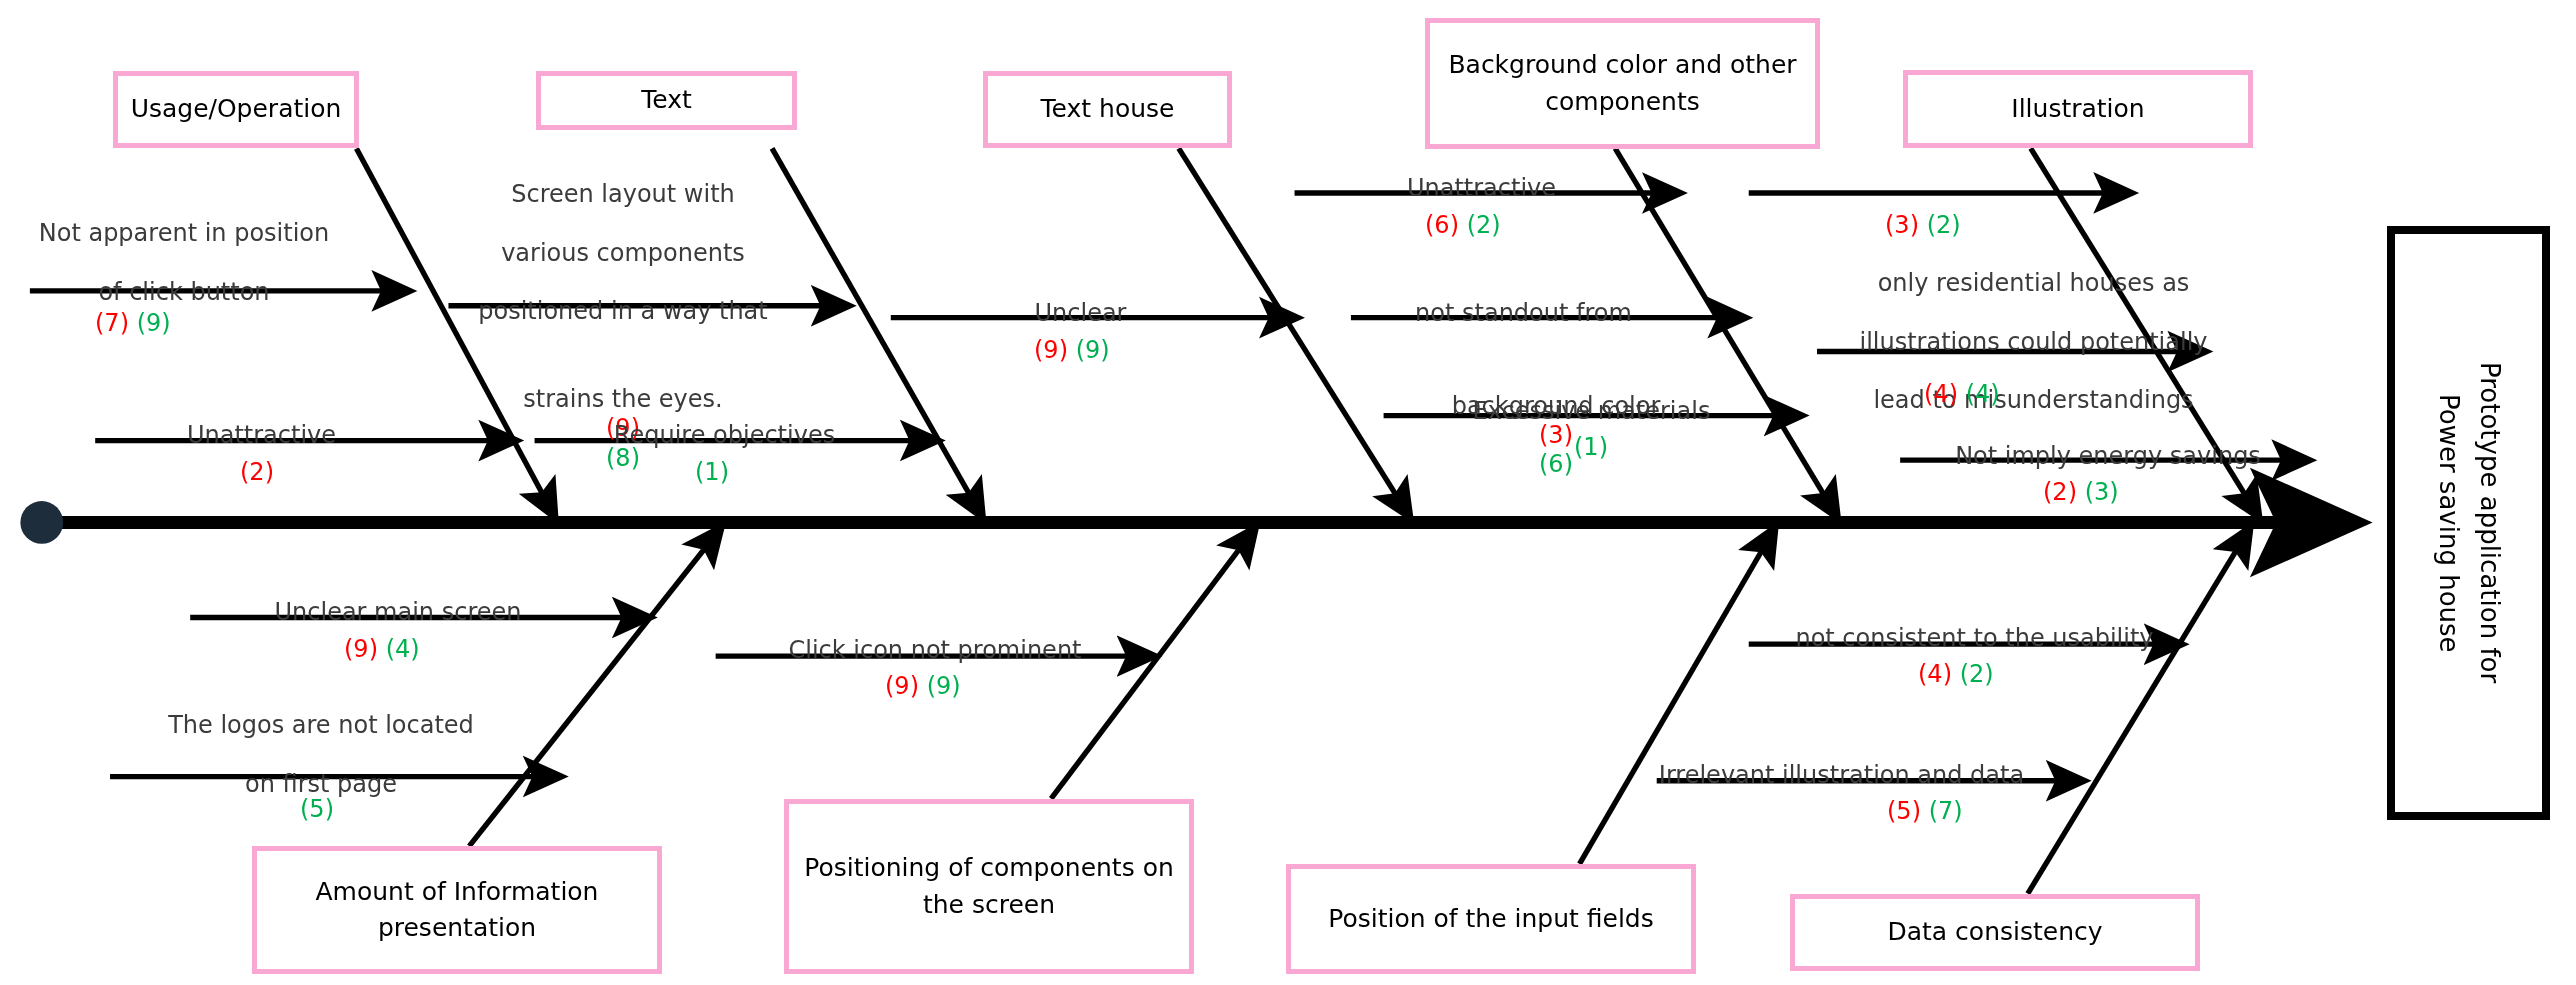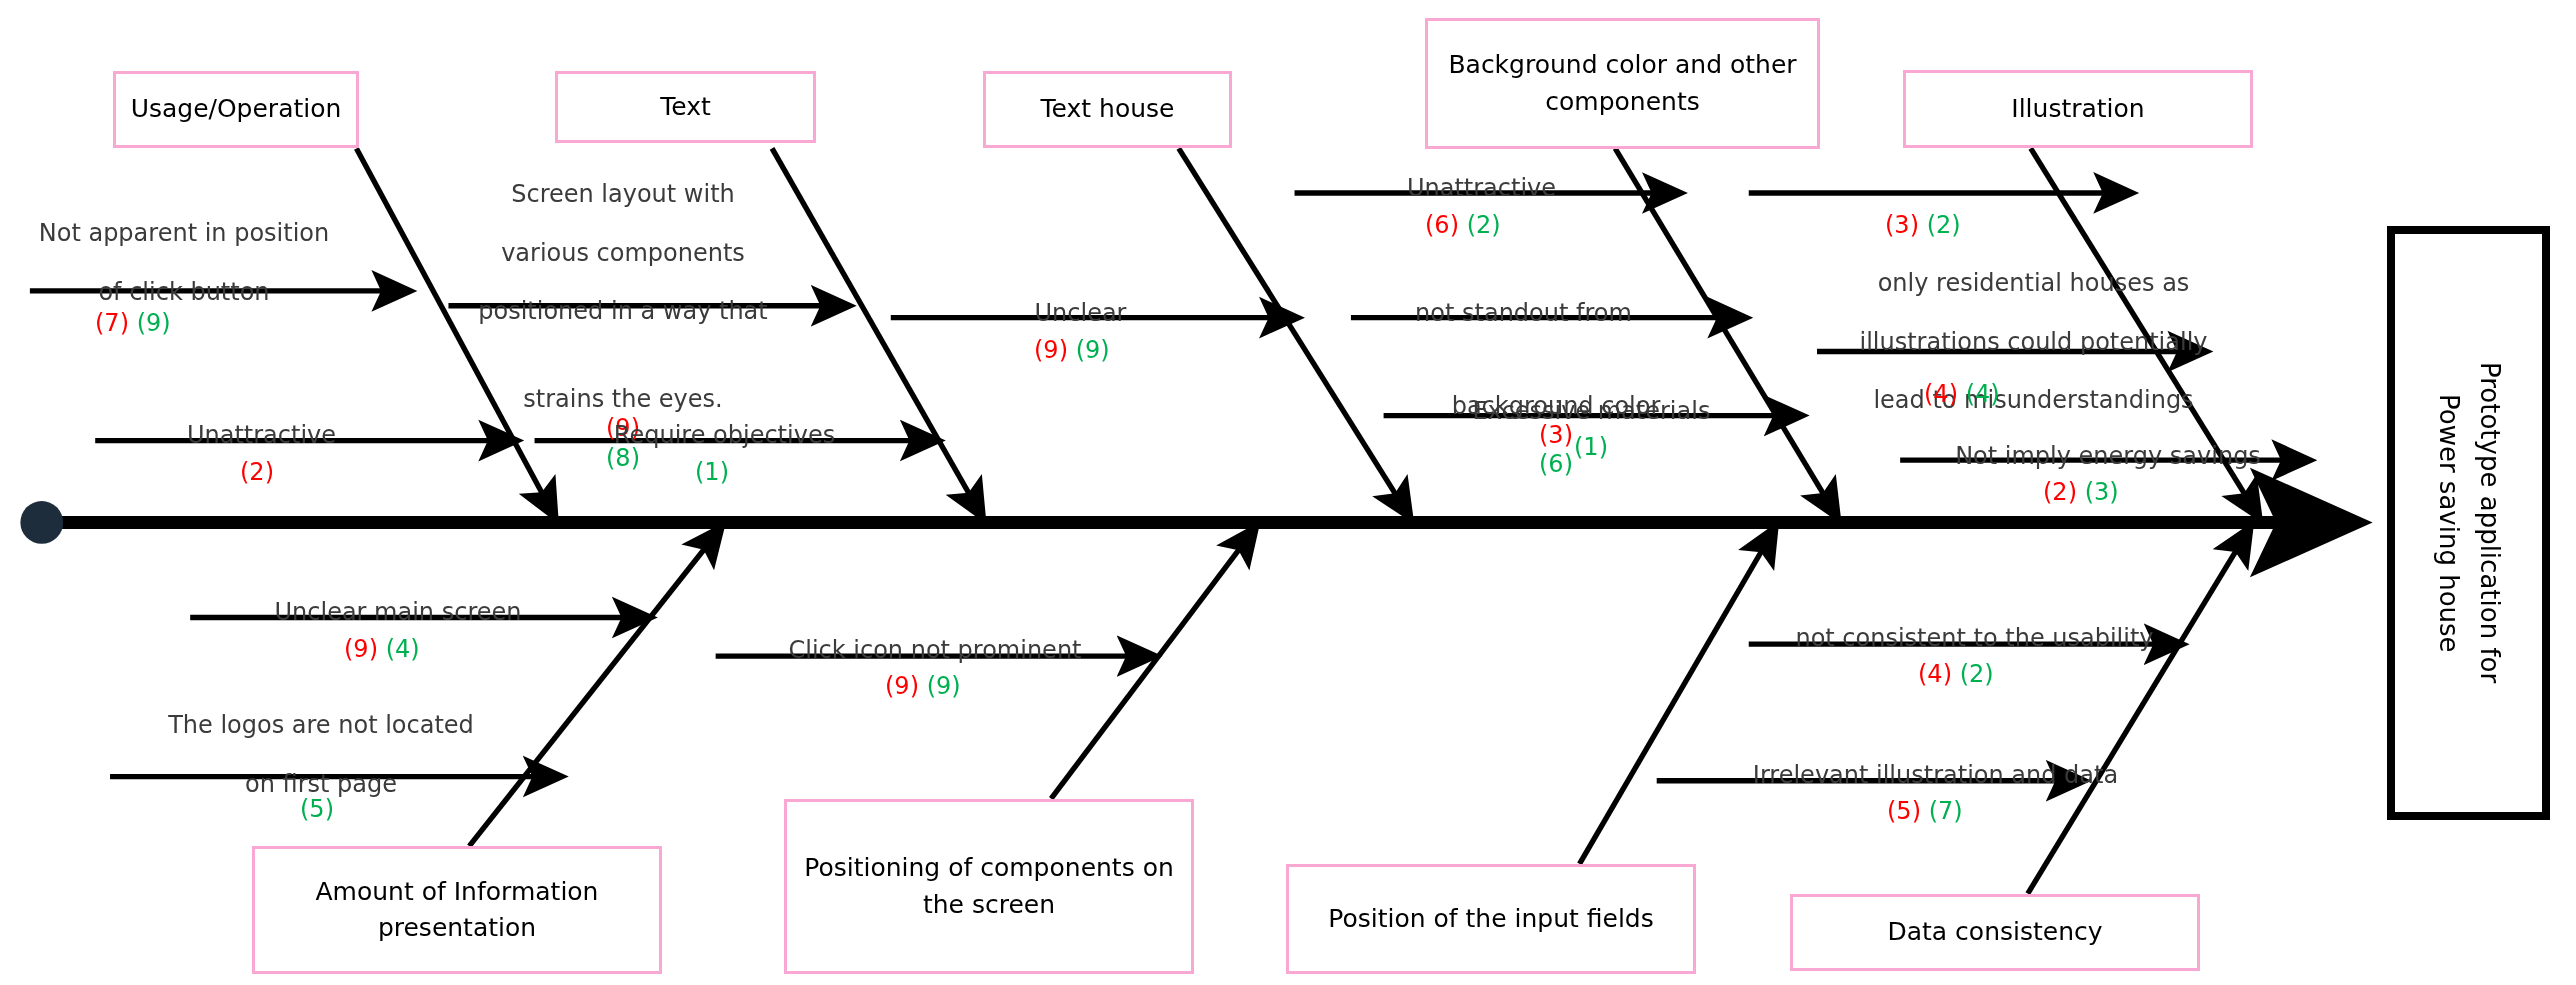--- a/index.html
+++ b/index.html
@@ -3,21 +3,21 @@
 <meta charset="utf-8">
 <title>Fishbone Diagram</title>
 <style>
   html,body{margin:0;padding:0;background:#ffffff;}
   body{font-family:"DejaVu Sans","Liberation Sans",sans-serif;}
   #stage{position:relative;width:2576px;height:985px;background:#fff;overflow:hidden;}
   svg.layer{position:absolute;left:0;top:0;width:2576px;height:985px;pointer-events:none;}
 
   .cat-box{
     position:absolute;box-sizing:border-box;background:#fff;
-    border:3px solid #f9a8d4;display:flex;align-items:center;justify-content:center;
+    border:5px solid #f9a8d4;display:flex;align-items:center;justify-content:center;
     text-align:center;color:#000;font-size:25px;line-height:1.45;
     font-family:"DejaVu Sans","Liberation Sans",sans-serif;
   }
   .head-box{
     position:absolute;box-sizing:border-box;background:#fff;border:8.3px solid #000;
     display:flex;align-items:center;justify-content:center;
   }
   .head-inner{
     writing-mode:vertical-rl; text-orientation:mixed;
     font-size:26px;line-height:1.6;text-align:center;color:#000;
@@ -88,21 +88,21 @@
     <line x1="1205" y1="1105" x2="1945" y2="1105" stroke="#000" stroke-width="9" marker-end="url(#ah)"></line>
 
     <line x1="2945" y1="1085" x2="3675" y2="1085" stroke="#000" stroke-width="9" marker-end="url(#ah)"></line>
     <line x1="2790" y1="1315" x2="3510" y2="1315" stroke="#000" stroke-width="9" marker-end="url(#ah)"></line>
   </svg>
 
   <div class="cat-box" style="left:113px;top:71px;width:246px;height:77px;">
     <span>Usage/Operation</span>
   </div>
 
-  <div class="cat-box" style="left:555px;top:71px;width:261px;height:72px;">
+  <div class="cat-box" style="left:536px;top:71px;width:261px;height:59px;">
     <span>Text</span>
   </div>
 
   <div class="cat-box" style="left:983px;top:71px;width:249px;height:77px;">
     <span>Text house</span>
   </div>
 
   <div class="cat-box" style="left:1425px;top:18px;width:395px;height:131px;">
     <span>Background color and
 other components</span>
@@ -252,21 +252,21 @@
   </div>
 
   <div class="cause ctr" style="left:1755px;top:595px;width:439px;">
     <div>not consistent to the usability</div>
   </div>
   <div class="scores" style="left:1918px;top:660px;">
     <span class="sc-r">(4)</span>
     <span class="sc-g">(2)</span>
   </div>
 
-  <div class="cause ctr" style="left:1716px;top:732px;width:439px;">
+  <div class="cause ctr" style="left:1622px;top:732px;width:439px;">
     <div>Irrelevant illustration and data</div>
   </div>
   <div class="scores" style="left:1887px;top:797px;">
     <span class="sc-r">(5)</span>
     <span class="sc-g">(7)</span>
   </div>
 
 </div>
 
 

